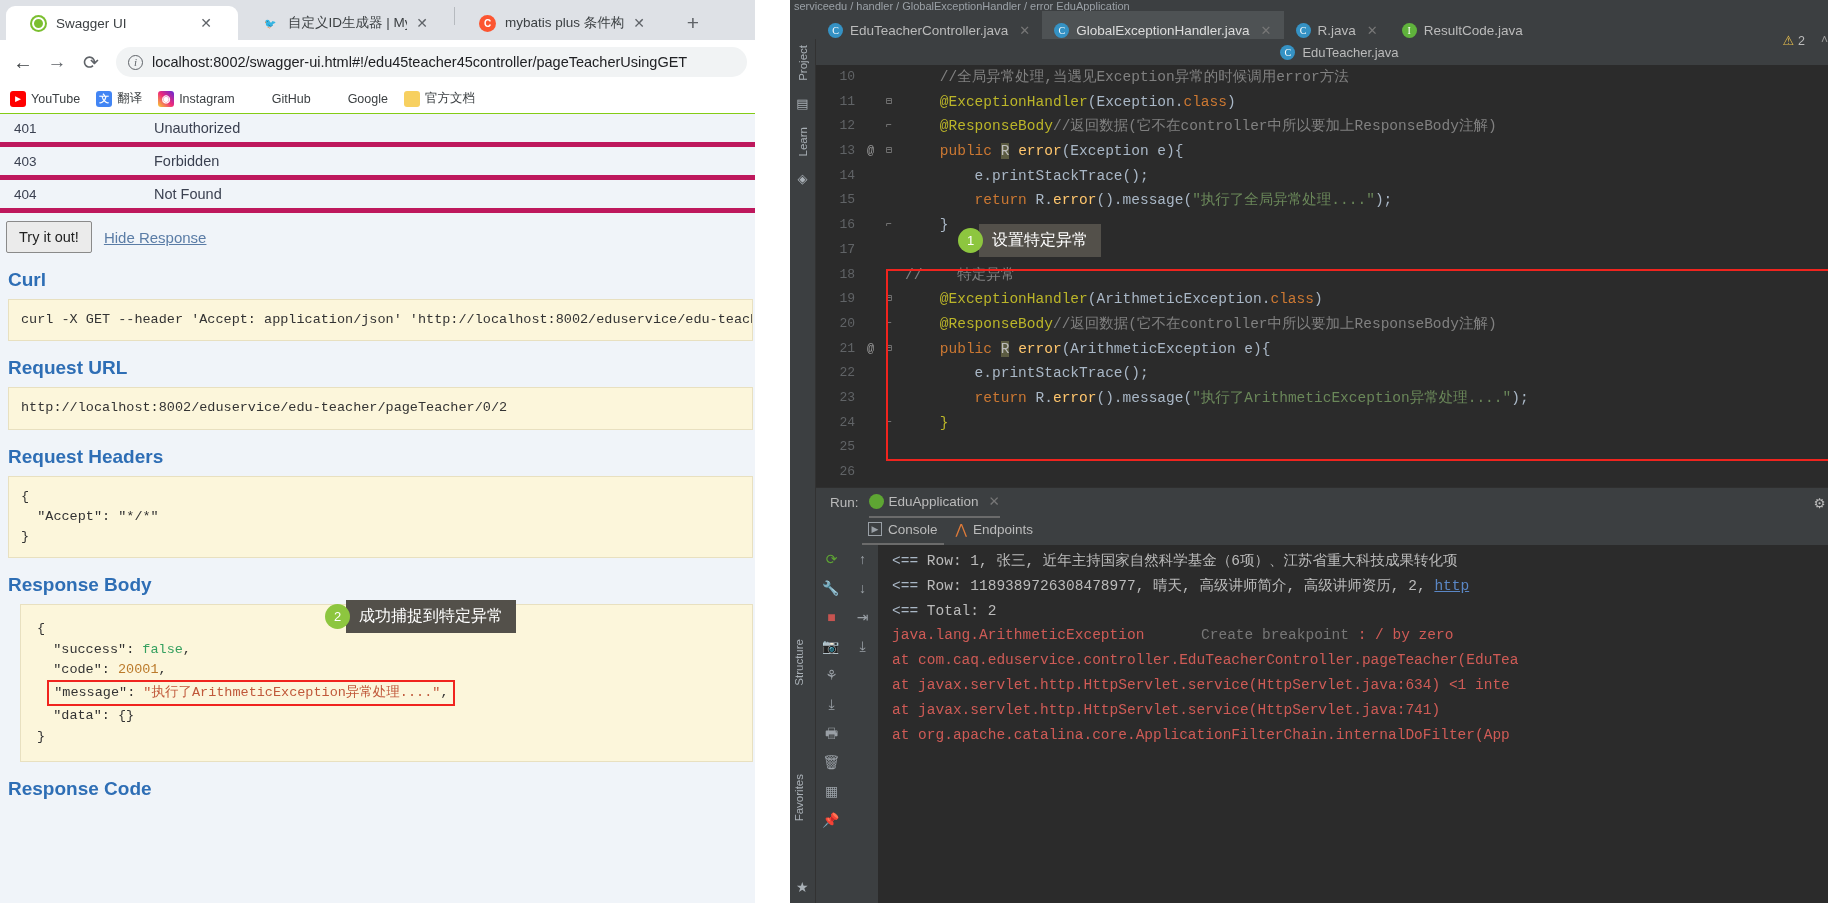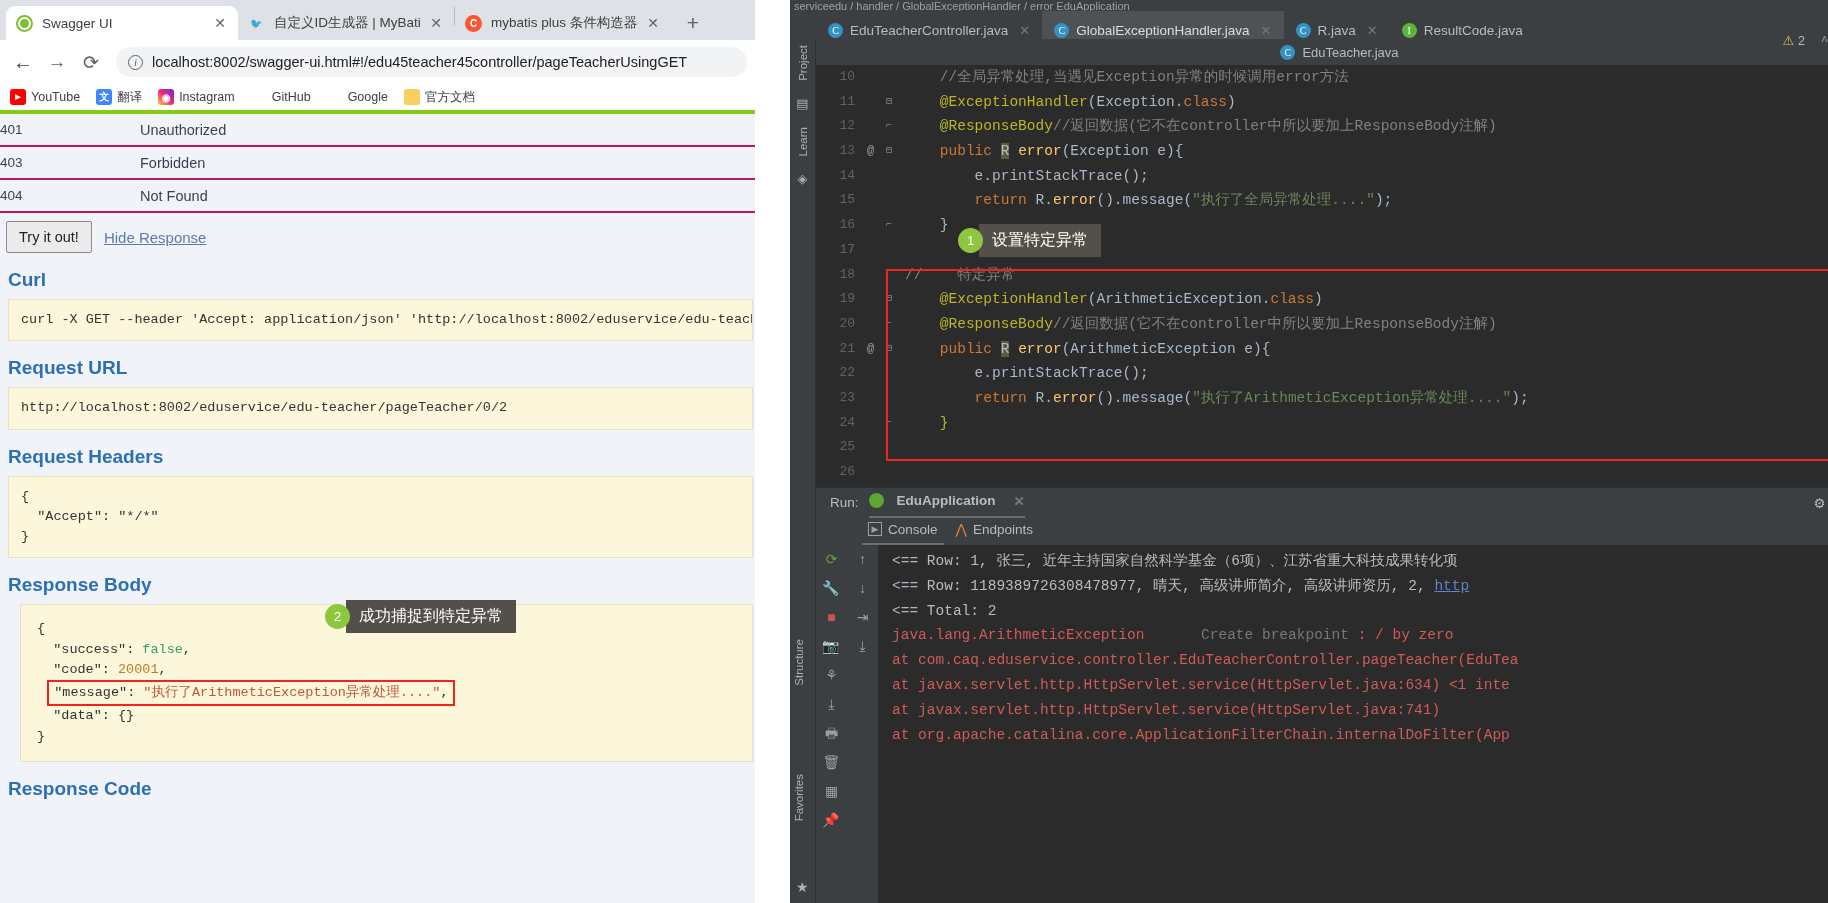--- a/index.html
+++ b/index.html
@@ -13,21 +13,21 @@
   
   .browser {
     position: absolute; left: 0; top: 0; width: 755px; height: 903px;
     background: #fff; overflow: hidden;
   }
   .chrome-tabstrip {
     height: 40px; background: #dee1e6; display: flex; align-items: flex-end;
     padding-left: 6px; position: relative;
   }
   .ctab {
-    display: flex; align-items: center; height: 34px; padding: 0 10px;
+    display: flex; align-items: center; height: 34px; padding: 0 24px;
     font-size: 13px; color: #3c4043; position: relative;
     min-width: 0;
   }
   .ctab.active {
     background: #fff; border-radius: 9px 9px 0 0; width: 232px;
   }
   .ctab.inactive { width: 216px; }
   .ctab .favicon {
     width: 17px; height: 17px; border-radius: 50%; flex: 0 0 17px;
     margin-right: 9px; display: flex; align-items: center; justify-content: center;
@@ -74,21 +74,21 @@
     width: 15px; height: 15px; border-radius: 50%; border: 1.4px solid #5f6368;
     color: #5f6368; font-size: 11px; display: flex; align-items: center;
     justify-content: center; margin-right: 9px; flex: 0 0 15px; font-style: italic;
     font-family: "Liberation Serif", serif;
   }
   .omnibox .urltext { overflow: hidden; text-overflow: clip; }
 
   .bookmarks {
     height: 30px; background: #fff; display: flex; align-items: center;
     padding: 0 10px; gap: 16px; font-size: 12.5px; color: #3c4043;
-    border-bottom: 4px solid #84cc16;
+    border-bottom: 1px solid #84cc16;
   }
   .bm { display: flex; align-items: center; gap: 5px; white-space: nowrap; }
   .bm .bmi {
     width: 16px; height: 16px; flex: 0 0 16px; border-radius: 3px;
     display: flex; align-items: center; justify-content: center;
     font-size: 10px; color: #fff; font-weight: bold;
   }
   .bmi-yt { background: #ff0000; border-radius: 3px; }
   .bmi-yt::after { content: "▶"; font-size: 7px; }
   .bmi-tr { background: #4285f4; }
@@ -98,21 +98,22 @@
   .bmi-doc { background: #f7d060; border-radius: 2px; }
 
   
   .swagger {
     position: absolute; top: 114px; left: 0; right: 0; bottom: 0;
     background: #f0f4f9; overflow: hidden;
     font-family: "Liberation Sans", sans-serif;
   }
   .resp-row {
     display: flex; height: 33px; align-items: center;
-    border-bottom: 2px solid #be185d; font-size: 14.5px; color: #3b4151;
+    border-bottom: 5px solid #be185d; font-size: 14.5px; color: #3b4151;
+    padding-left: 14px;
   }
   .resp-row .code { width: 140px; font-size: 13.5px; }
   .resp-row .desc { font-size: 14.5px; }
 
   .tryrow { display: flex; align-items: center; padding: 8px 0 6px 6px; gap: 12px;}
   .trybtn {
     border: 1px solid #8a8a8a; background: #ebebeb; color: #222;
     font-size: 14.5px; padding: 7px 12px; border-radius: 2px;
     font-family: "Liberation Sans", sans-serif;
   }
@@ -246,23 +247,22 @@
   .runpanel {
     position: absolute; left: 26px; right: 0; top: 487px; bottom: 0;
     background: #3c3f41;
   }
   .run-head {
     height: 30px; display: flex; align-items: center; gap: 10px;
     font-size: 13.5px; color: #bbb; padding-left: 14px;
     border-top: 1px solid #2f2f2f;
   }
   .run-tab {
-    display: flex; gap: 13px; position: relative;
+    display: flex; align-items: center; gap: 5px; position: relative;
     padding-bottom: 3px;
-    font-weight: bold;
   }
   .run-tab::after {
     content:""; position:absolute; left:0; right:0; bottom:-6px; height:2px; background:#6b6b6b;
   }
   .leaf-icon {
     width: 15px; height: 15px; border-radius: 50%; background: #5ea633;
     display:inline-block; flex:0 0 15px;
   }
   .run-head-right { margin-left: auto; display: flex; gap: 14px; padding-right: 10px; color:#bbb; }
 

